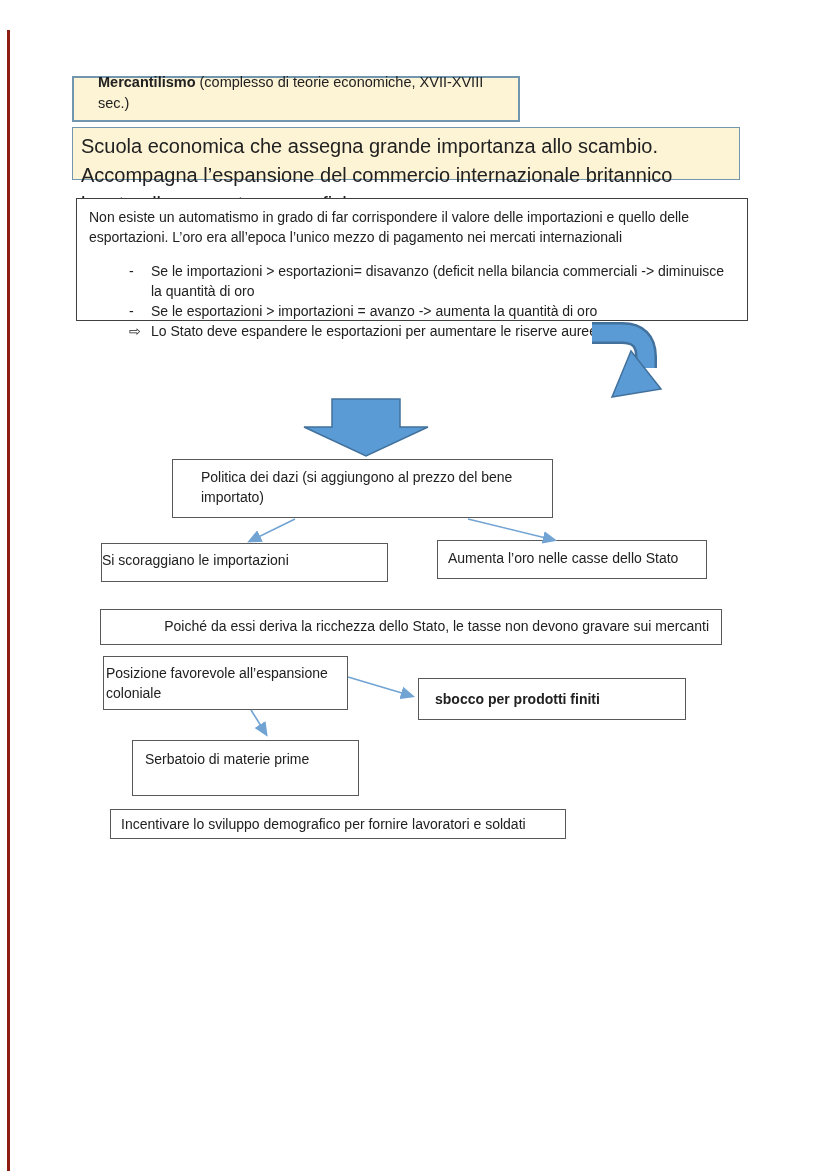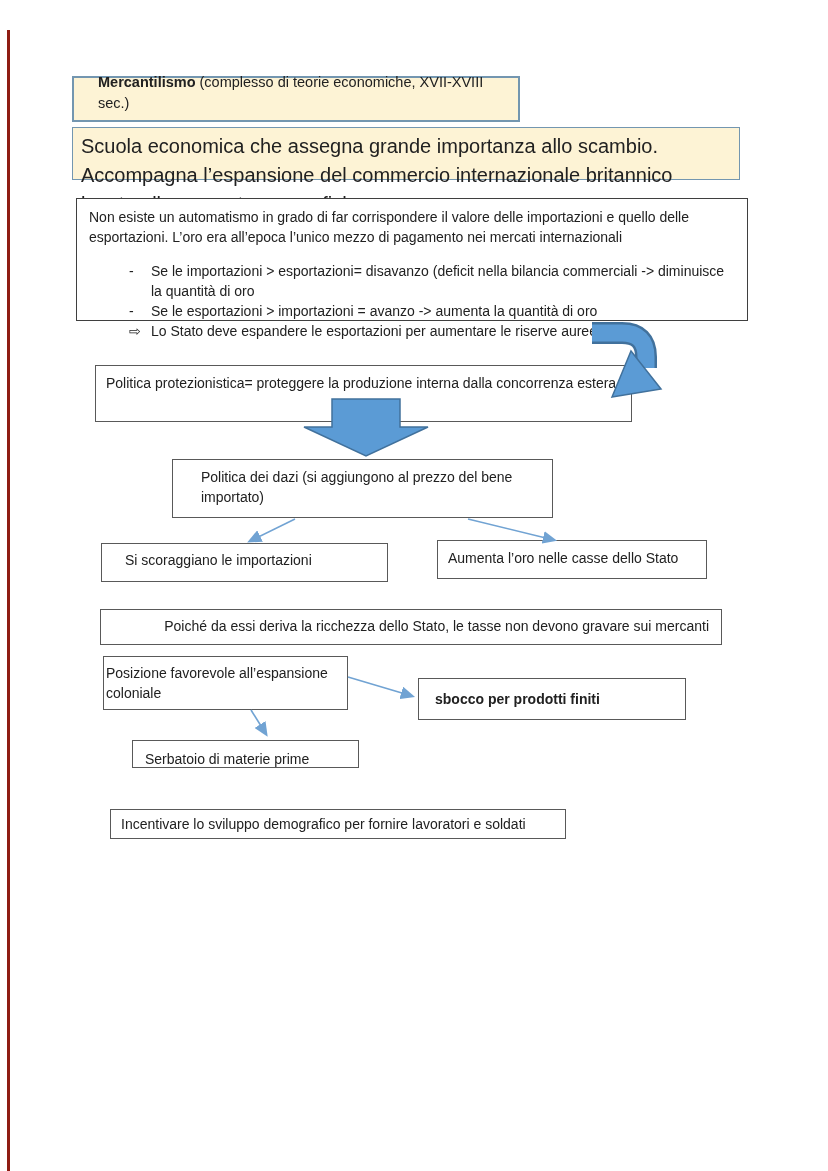--- a/index.html
+++ b/index.html
@@ -47,26 +47,26 @@
     border-color: #3f3f3f;
     padding: 8px 12px 0 12px;
     font-size: 14px;
   }
   .main-box .para { margin-bottom: 13px; }
   .bullet-row { display: flex; padding-left: 40px; }
   .bullet-row .marker { width: 22px; flex: 0 0 22px; }
   .bullet-row .btxt { flex: 1; }
   .prot-box   { left: 95px;  top: 365px; width: 537px; height: 57px; padding: 7px 10px; }
   .dazi-box   { left: 172px; top: 459px; width: 381px; height: 59px; padding: 7px 28px; }
-  .scor-box   { left: 101px; top: 543px; width: 287px; height: 39px; padding: 6px 23px; }
+  .scor-box   { left: 101px; top: 543px; width: 287px; height: 39px; padding: 6px 0; }
   .aum-box    { left: 437px; top: 540px; width: 270px; height: 39px; padding: 7px 10px; }
   .poiche-box { left: 100px; top: 609px; width: 622px; height: 36px; padding: 6px 12px; text-align: right; }
   .pos-box    { left: 103px; top: 656px; width: 245px; height: 54px; padding: 6px 2px; }
   .sbocco-box { left: 418px; top: 678px; width: 268px; height: 42px; padding: 10px 16px; font-weight: bold; }
-  .serb-box   { left: 132px; top: 740px; width: 227px; height: 28px; padding: 8px 12px; }
+  .serb-box   { left: 132px; top: 740px; width: 227px; height: 56px; padding: 8px 12px; }
   .inc-box    { left: 110px; top: 809px; width: 456px; height: 30px; padding: 4px 10px; }
   .arrows {
     position: absolute;
     left: 0; top: 0;
     pointer-events: none;
   }
   b { font-weight: bold; }
 </style>
 </head>
 <body>
@@ -94,23 +94,20 @@
     <div class="bullet-row">
       <span class="marker">-</span>
       <span class="btxt">Se le esportazioni &gt; importazioni = avanzo -&gt; aumenta la quantità di oro</span>
     </div>
     <div class="bullet-row">
       <span class="marker">⇨</span>
       <span class="btxt">Lo Stato deve espandere le esportazioni per aumentare le riserve auree</span>
     </div>
   </div>
 
-  <div class="box prot-box">
-    <span>Politica protezionistica= proteggere la produzione interna dalla concorrenza estera</span>
-  </div>
 
   <div class="box dazi-box">
     <span>Politica dei dazi (si aggiungono al prezzo del bene importato)</span>
   </div>
 
   <div class="box scor-box">
     <span>Si scoraggiano le importazioni</span>
   </div>
 
   <div class="box aum-box">

